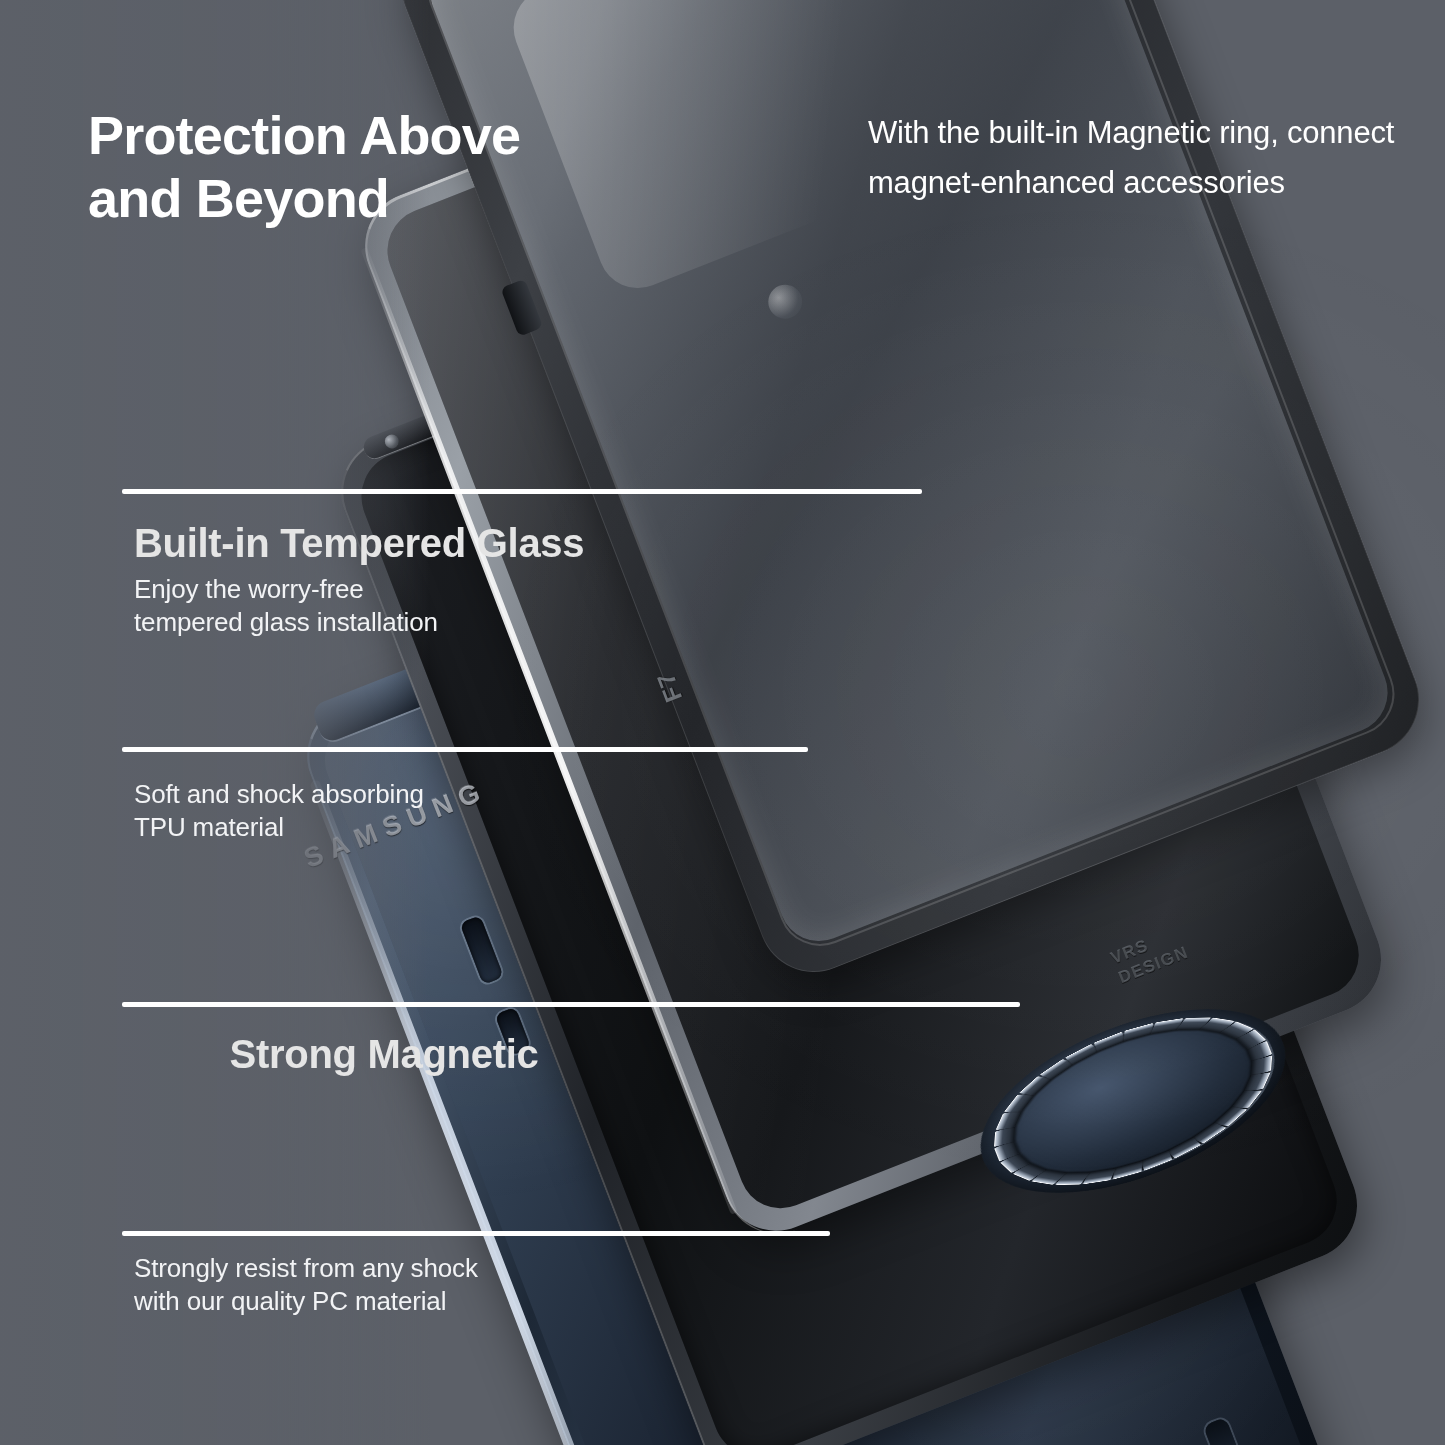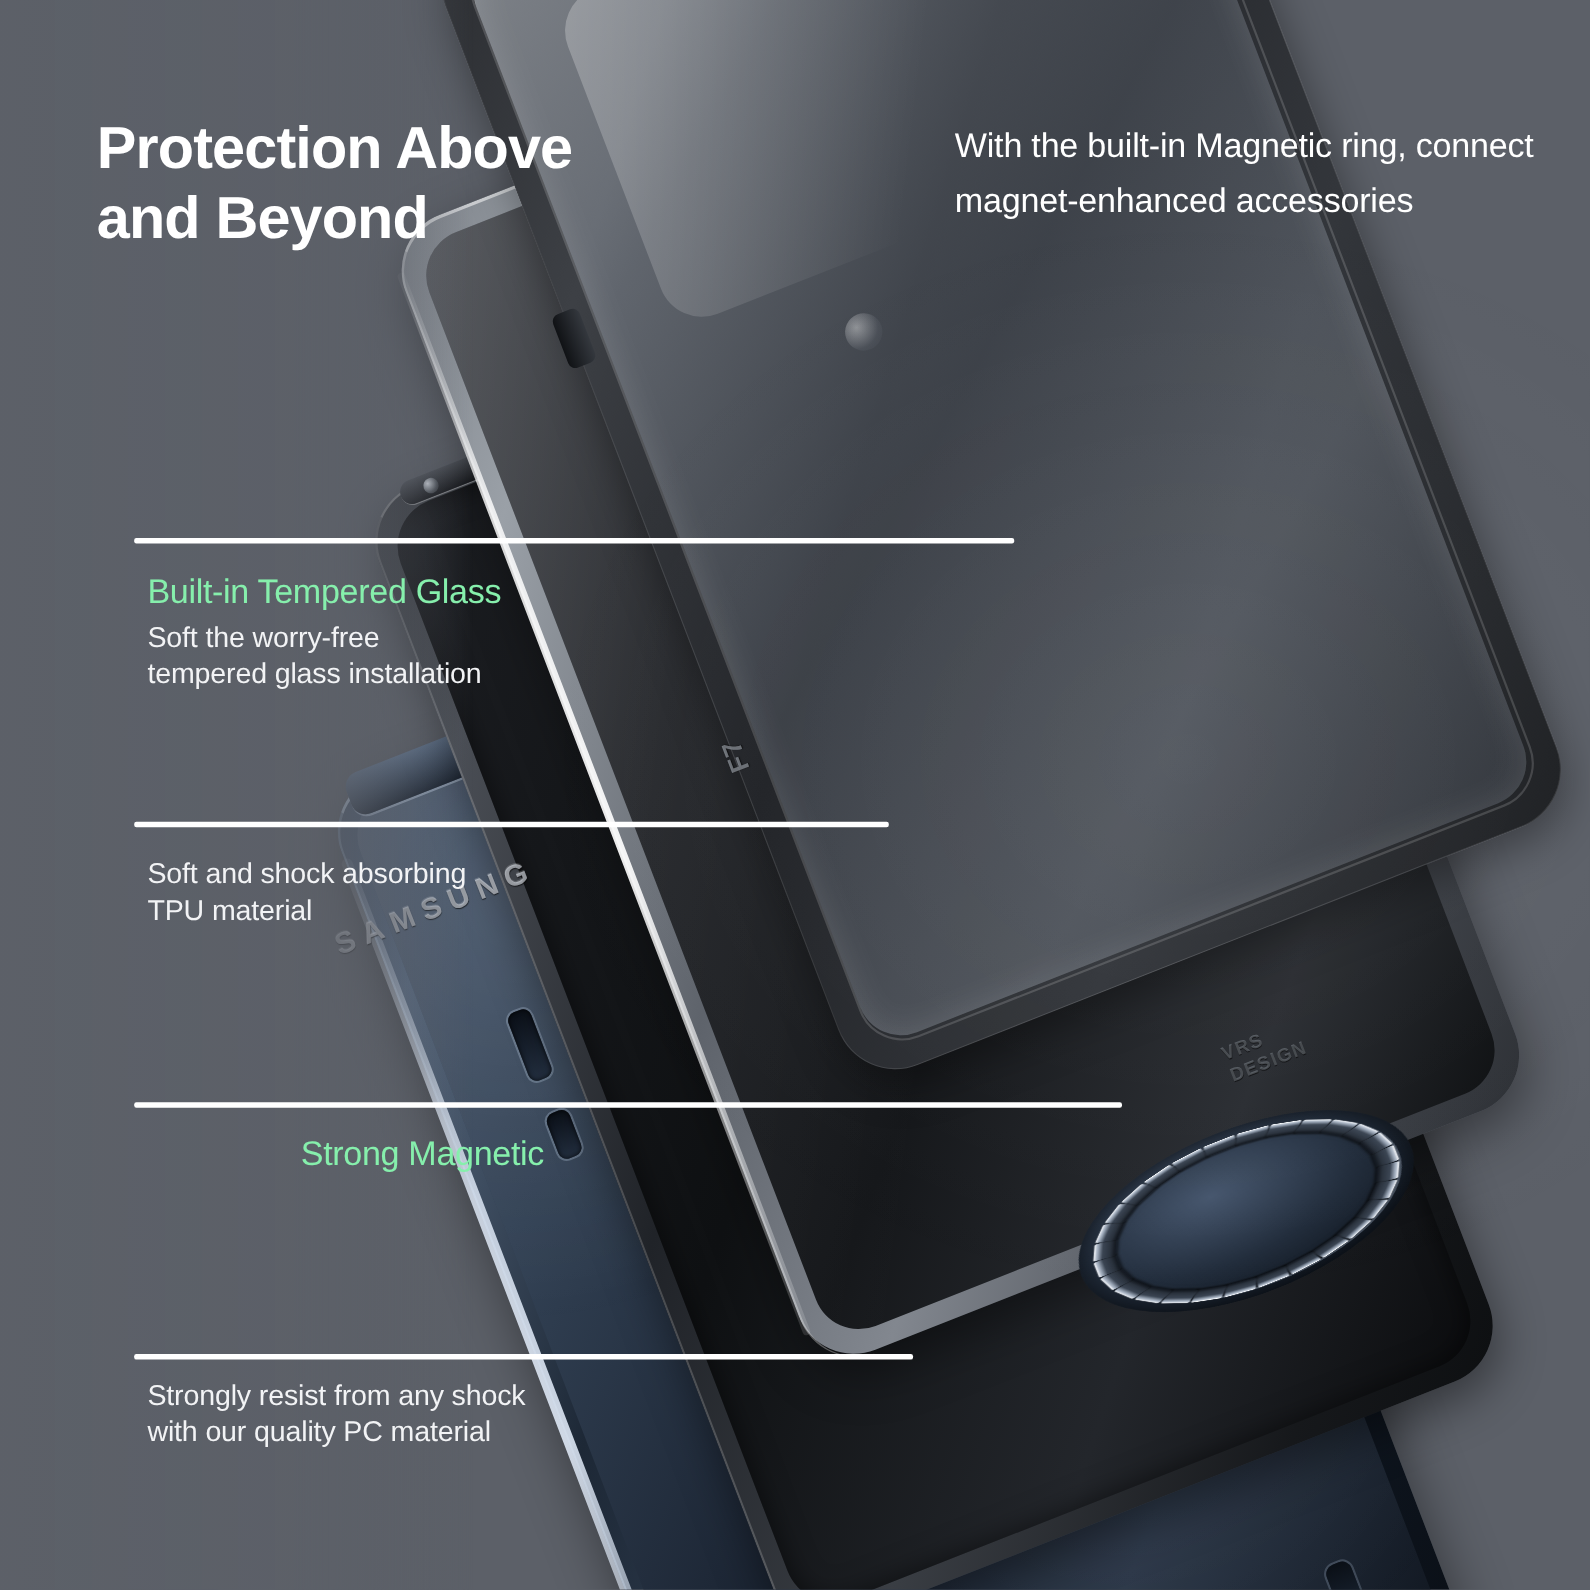--- a/index.html
+++ b/index.html
@@ -19,21 +19,21 @@
   }
   #topright{
     position:absolute;left:868px;top:108px;width:540px;
     color:#ffffff;font-size:31px;font-weight:400;line-height:1.62;
     letter-spacing:-0.2px;z-index:40;
   }
 
   .feature{position:absolute;z-index:40;}
   .feat-rule{position:absolute;height:5px;background:#ffffff;border-radius:2px;z-index:39;}
   .feat-title{
-    color:#86efac;font-size:31px;font-weight:400;letter-spacing:-0.3px;
+    color:#e5e5e5;font-size:40px;font-weight:700;letter-spacing:-0.3px;
     margin:0 0 8px 0;line-height:1.1;
   }
   .feat-desc{
     color:#f2f3f5;font-size:26px;font-weight:400;line-height:1.28;
     letter-spacing:-0.15px;white-space:pre-line;
   }
 
   
   #product{
     position:absolute;left:0;top:0;width:1445px;height:1445px;z-index:10;
@@ -330,21 +330,21 @@
   <div id="ambient"></div>
   <div id="leftfade"></div>
 
   <div id="topright">With the built-in Magnetic ring, connect magnet-enhanced accessories</div>
   <div id="headline">Protection Above
 and Beyond</div>
 
   <div class="feat-rule" style="left:122px;top:489px;width:800px;"></div>
   <div class="feature" style="left:134px;top:521px;width:470px;">
     <div class="feat-title">Built-in Tempered Glass</div>
-    <div class="feat-desc">Soft the worry-free
+    <div class="feat-desc">Enjoy the worry-free
 tempered glass installation</div>
   </div>
 
   <div class="feat-rule" style="left:122px;top:747px;width:686px;"></div>
   <div class="feature" style="left:134px;top:778px;width:470px;">
     <div class="feat-desc">Soft and shock absorbing
 TPU material</div>
   </div>
 
   <div class="feat-rule" style="left:122px;top:1002px;width:898px;"></div>

